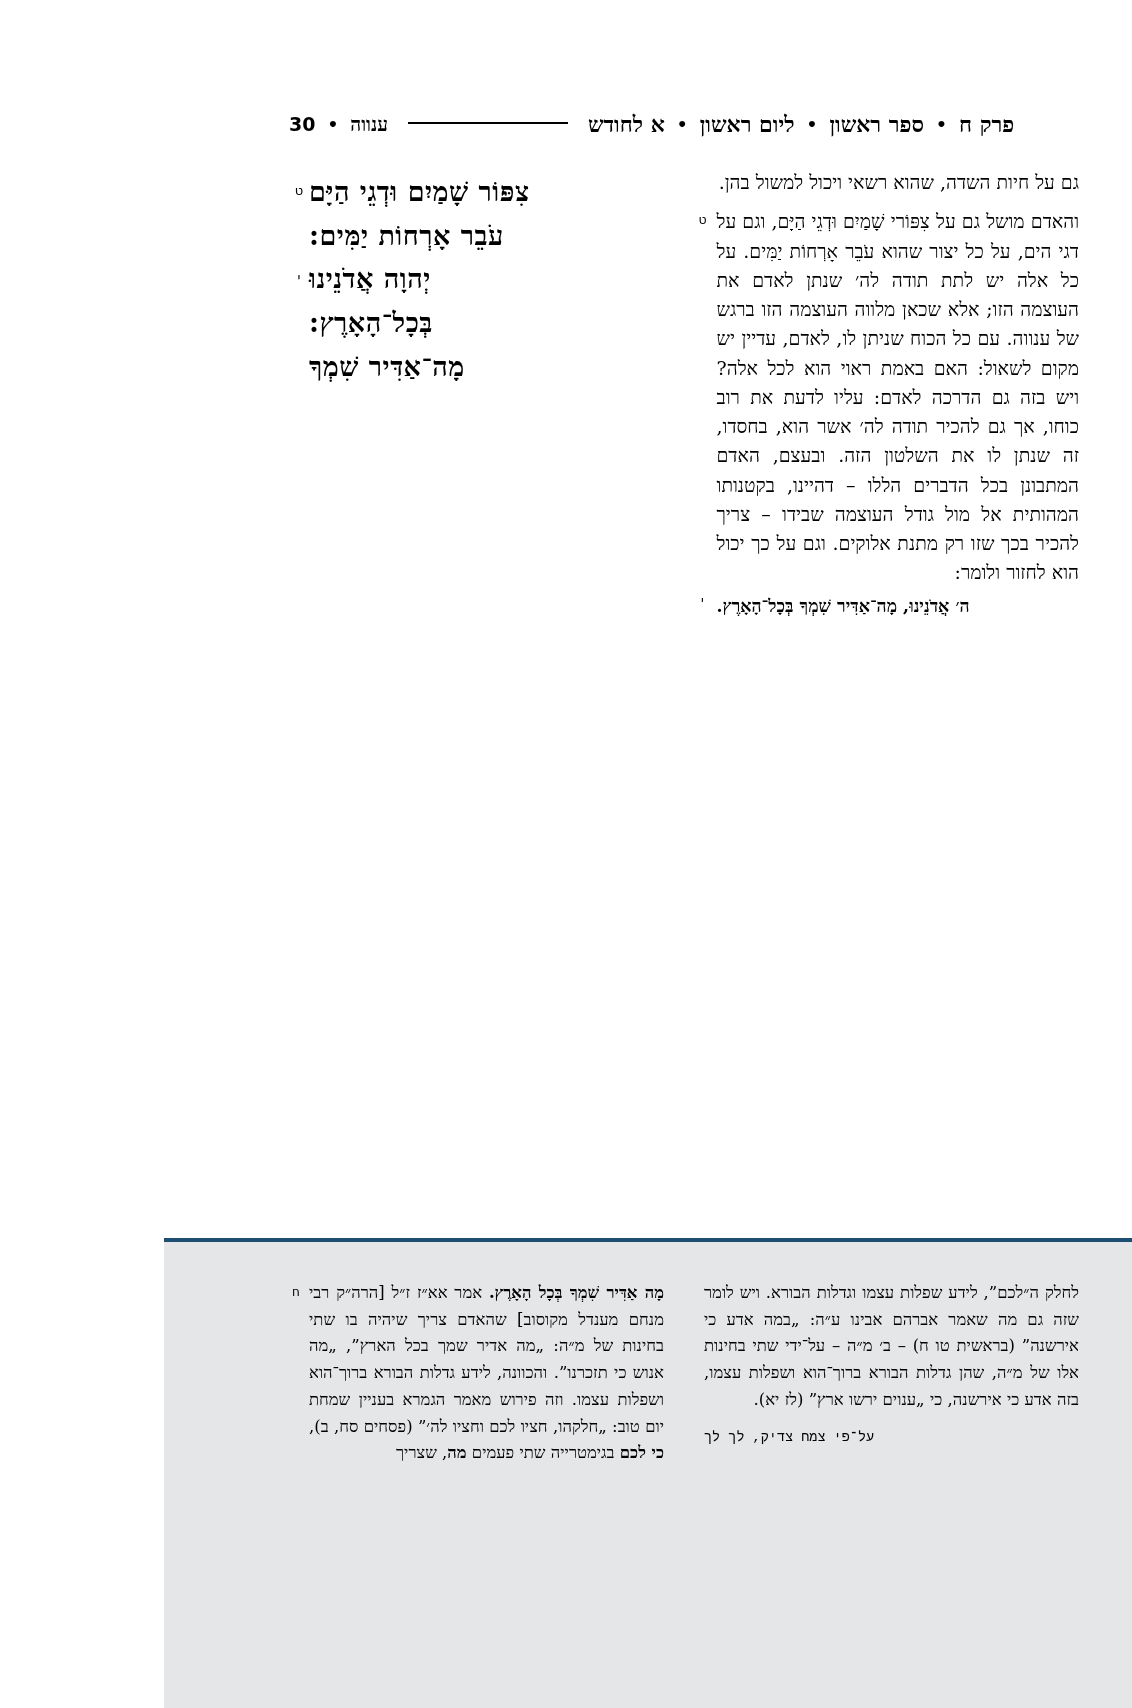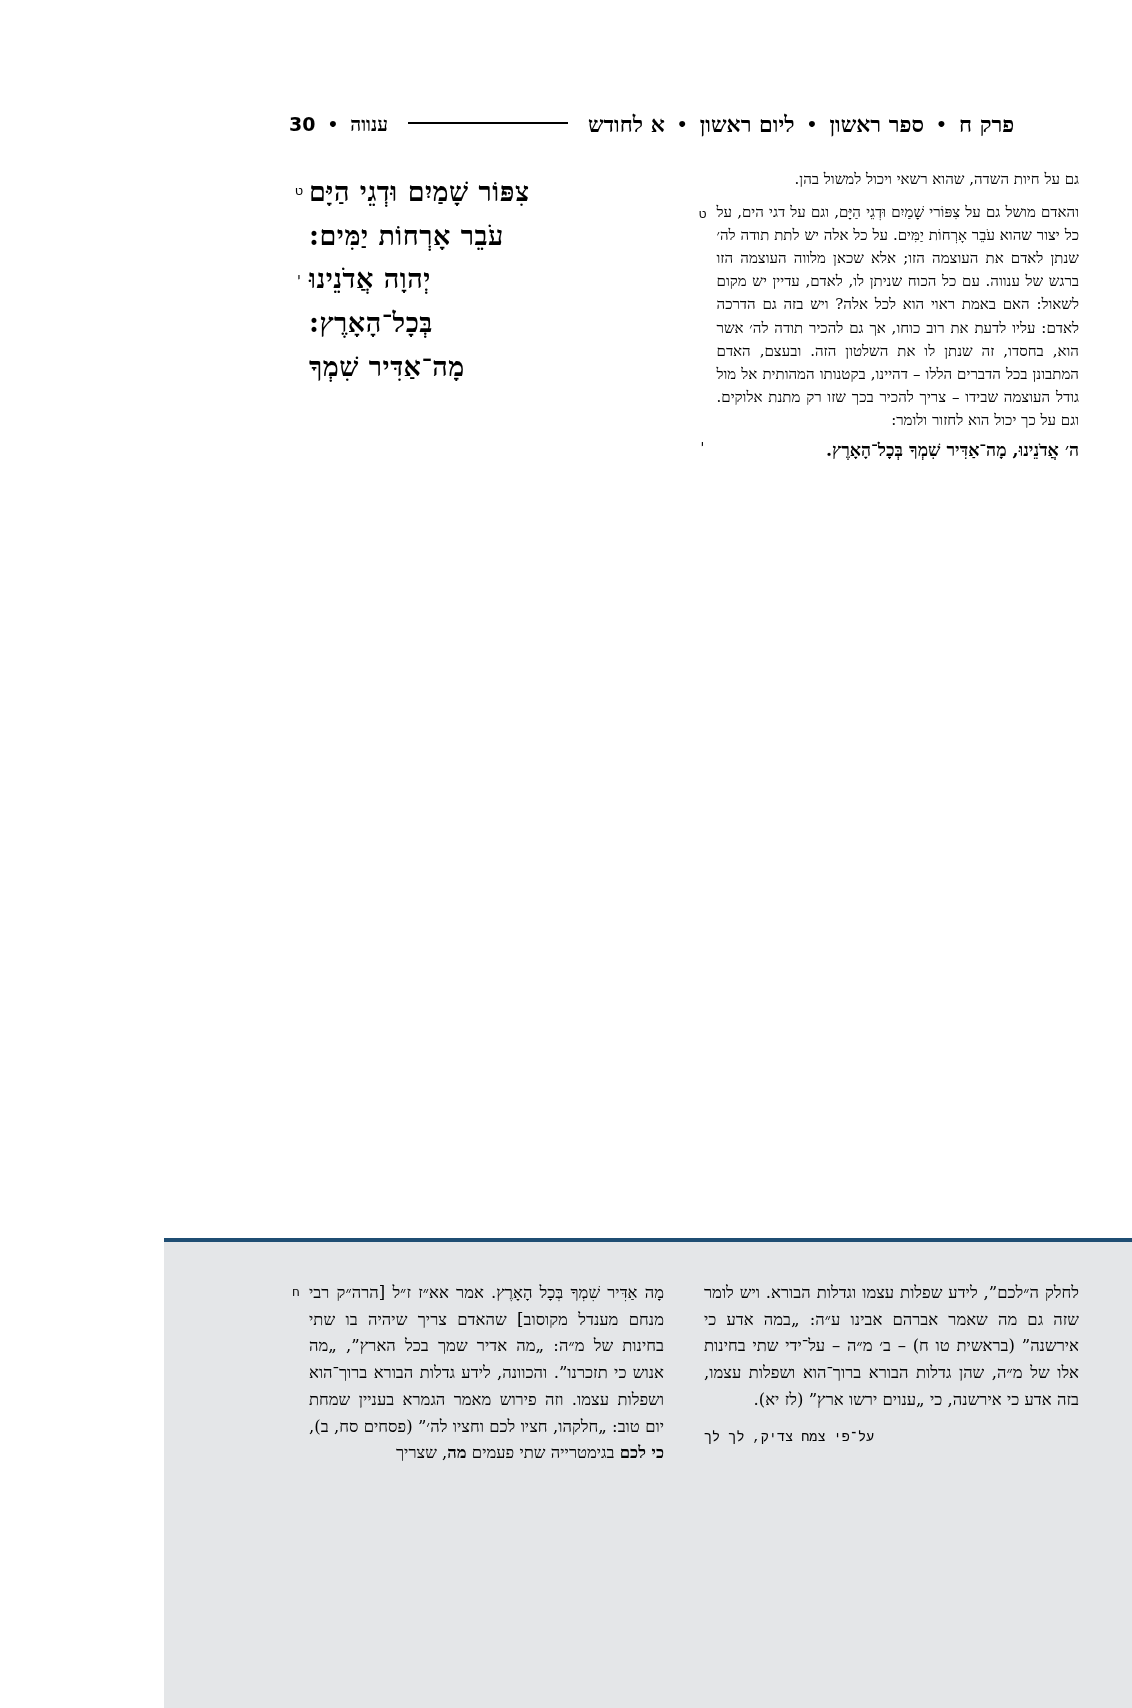--- a/index.html
+++ b/index.html
@@ -101,21 +101,21 @@
   .verse-txt { letter-spacing: 0.5px; }
 
   
   .comm-col {
     width: 385px;
     box-sizing: border-box;
     direction: rtl;
   }
   .comm-para {
     font-family: "DejaVu Serif", "Liberation Serif", serif;
-    font-size: 15px;
+    font-size: 19px;
     line-height: 1.54;
     text-align: justify;
     text-justify: inter-word;
     margin: 0 0 10px 0;
   }
   .comm-para:last-child { margin-bottom: 0; }
   .comm-block {
     display: flex;
     flex-direction: row-reverse;
     align-items: flex-start;
@@ -129,21 +129,21 @@
     text-align: center;
     padding-top: 5px;
     flex: 0 0 auto;
   }
   .comm-body { flex: 1 1 auto; }
   .comm-quote {
     font-family: "DejaVu Serif", "Liberation Serif", serif;
     font-size: 17.5px;
     font-weight: bold;
     line-height: 1.6;
-    text-align: right;
+    text-align: left;
     margin: 4px 0 0 0;
   }
 
   
   .footnote-panel {
     position: absolute;
     left: 0;
     right: 0;
     top: 1238px;
     height: 470px;
@@ -179,21 +179,21 @@
   }
   .fn-para {
     font-family: "DejaVu Serif", "Liberation Serif", serif;
     font-size: 16.5px;
     line-height: 1.62;
     text-align: justify;
     text-justify: inter-word;
     margin: 0;
     flex: 1 1 auto;
   }
-  .fn-lemma { font-weight: normal; }
+  .fn-lemma { font-weight: bold; }
   .fn-bold { font-weight: bold; }
   .fn-source {
     font-family: Liberation Mono, monospace;
     font-size: 13.5px;
     text-align: left;
     margin-top: 16px;
     direction: rtl;
   }
 </style>
 </head>

